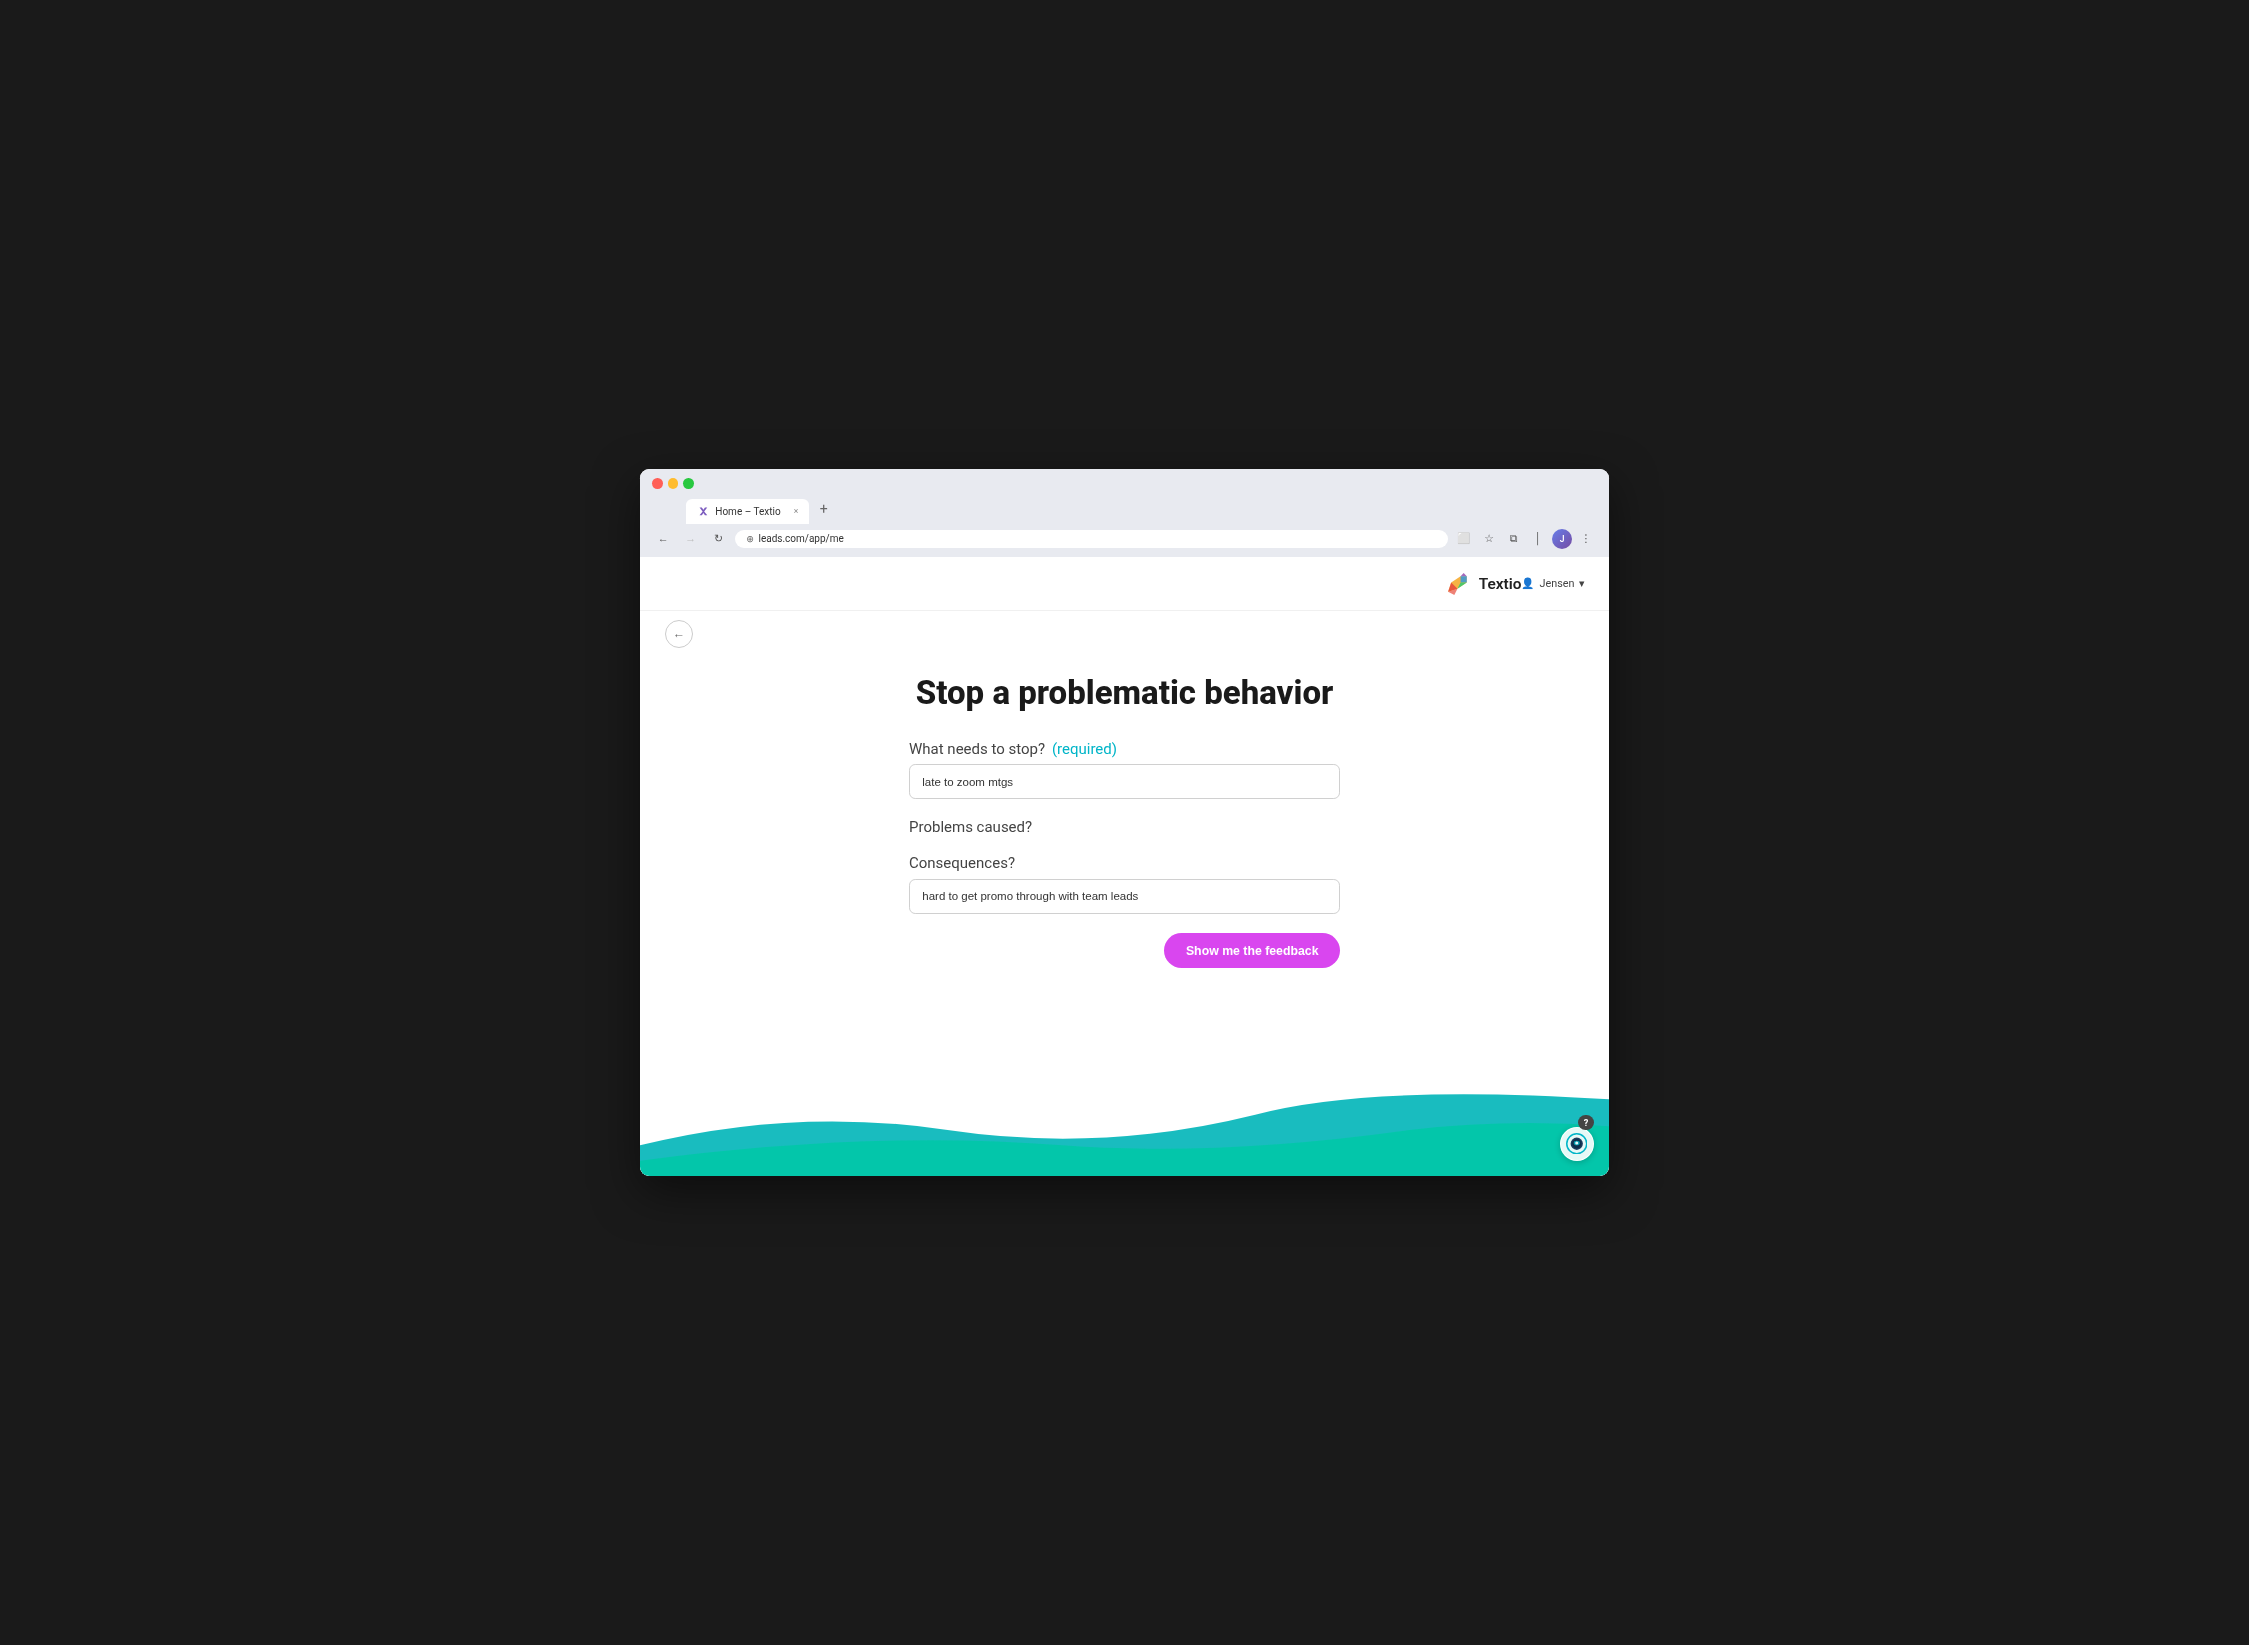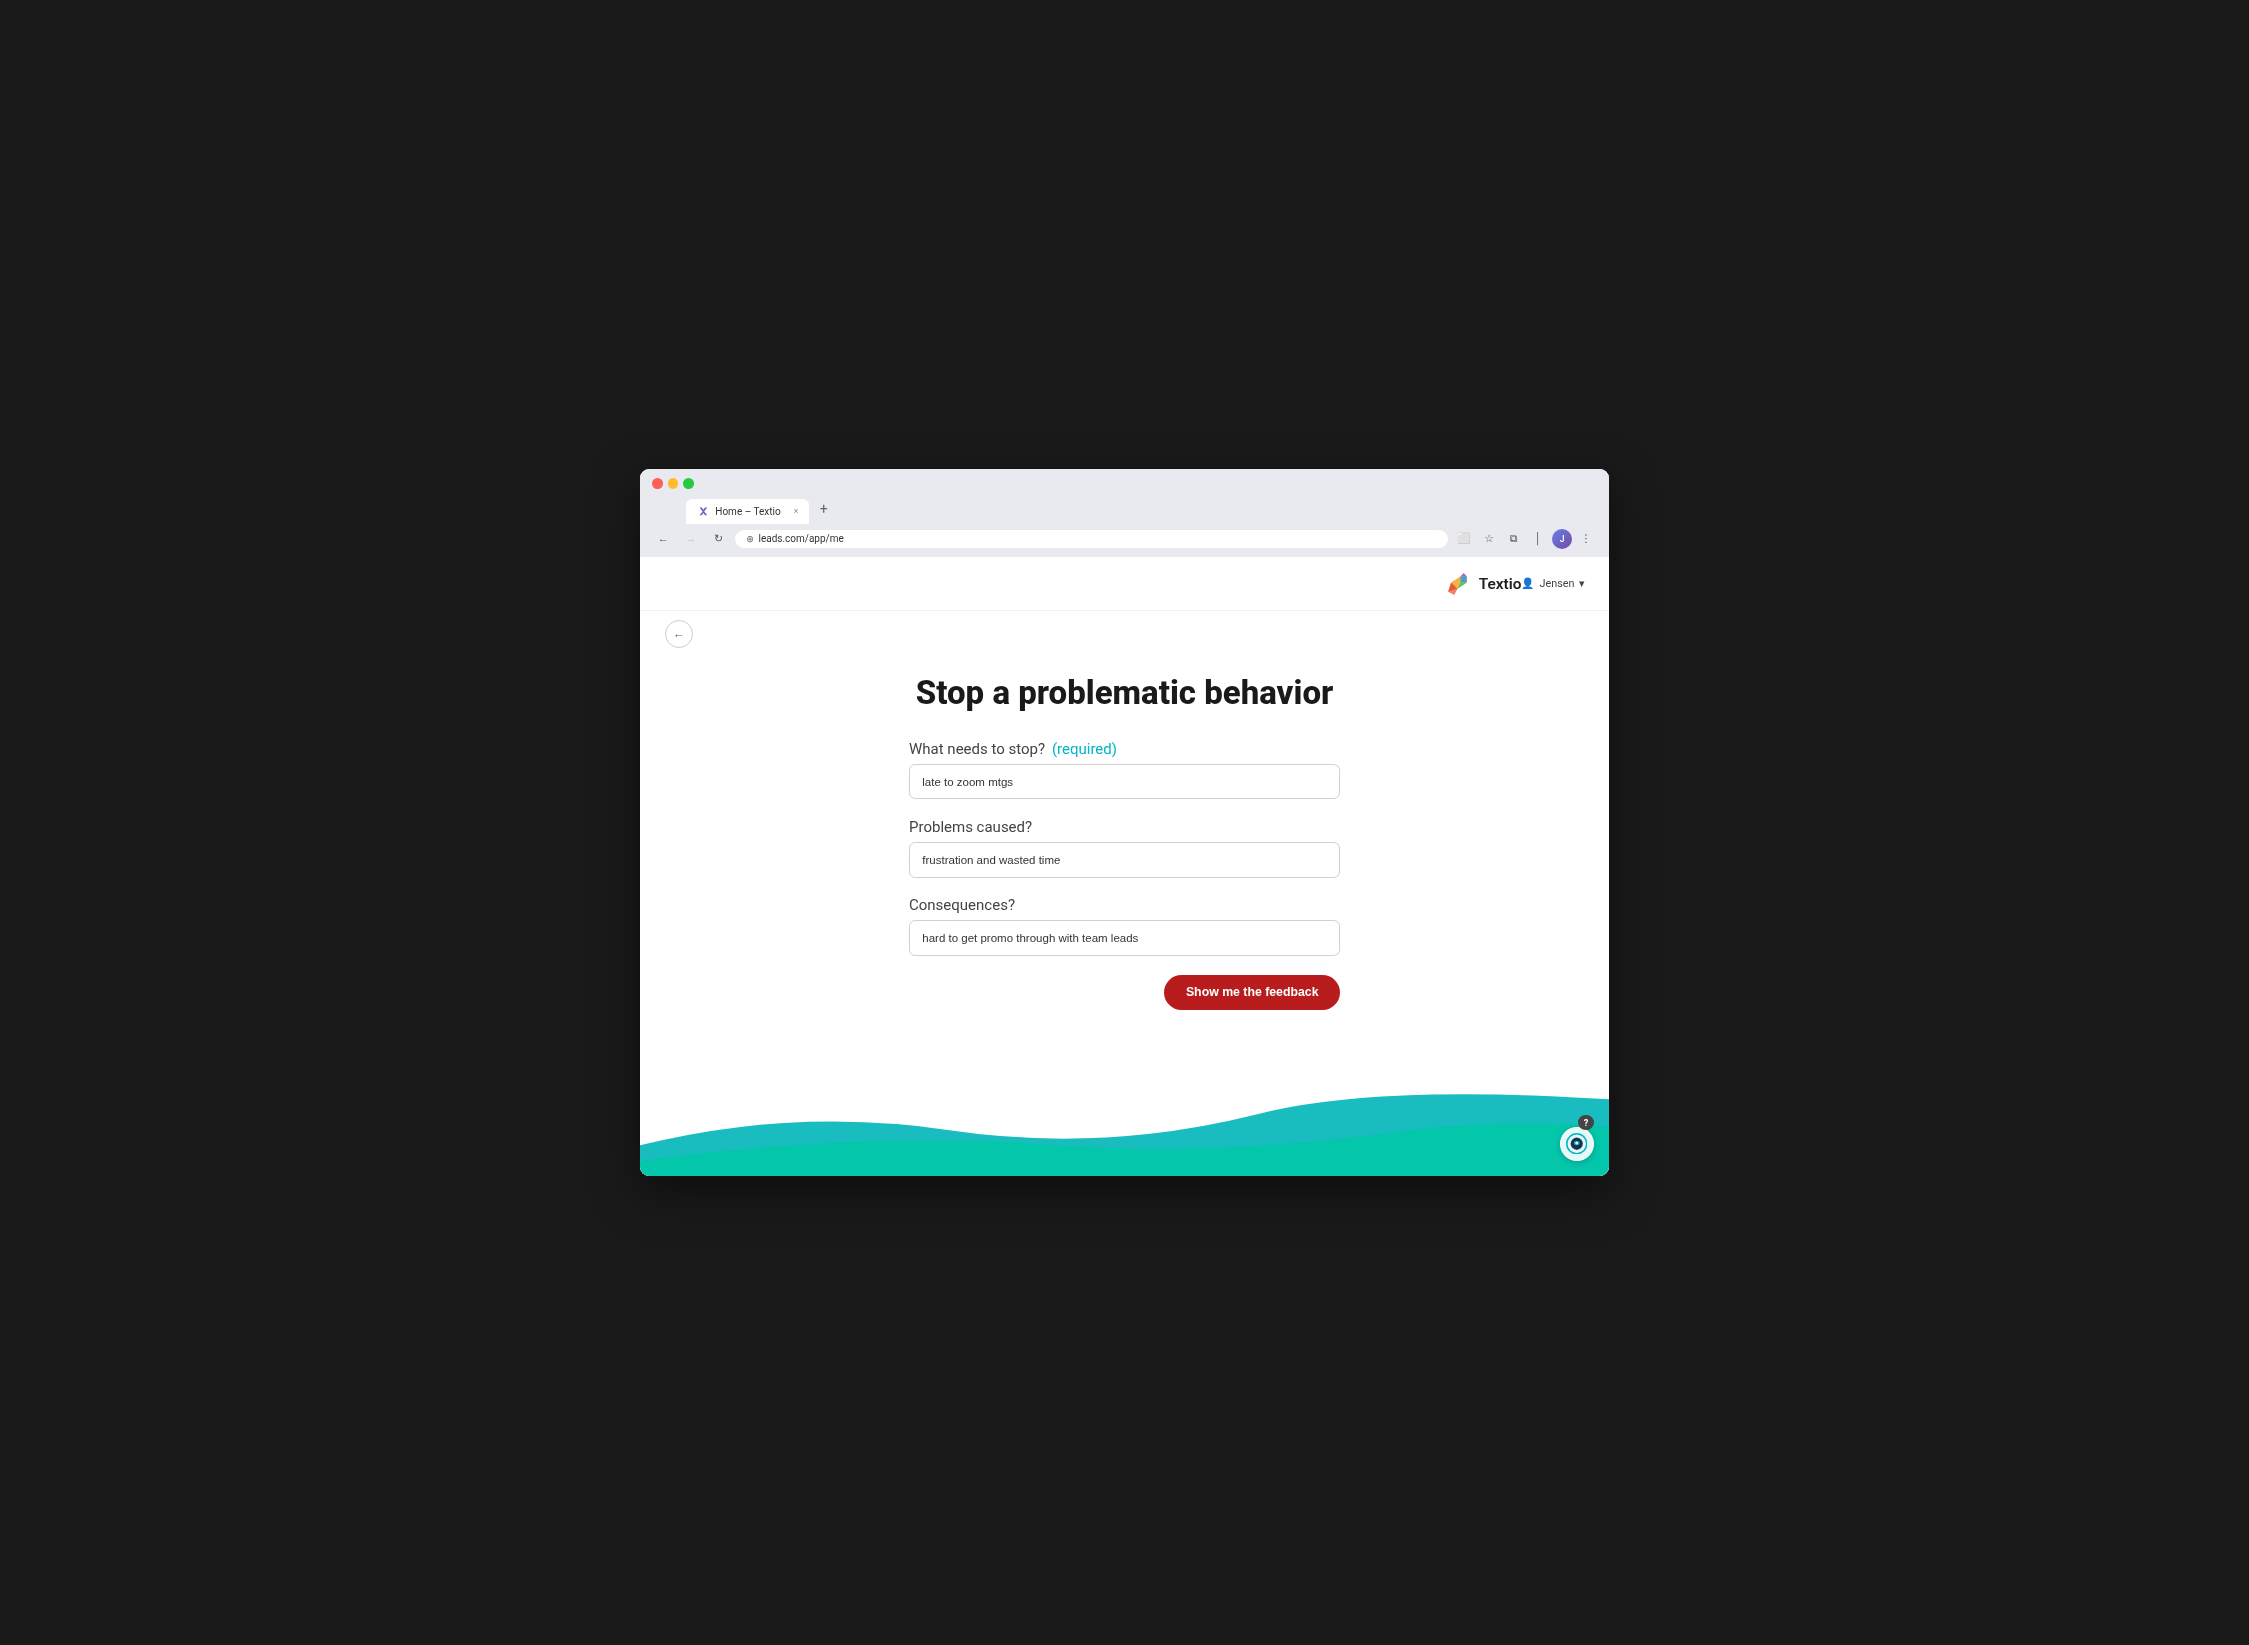--- a/index.html
+++ b/index.html
@@ -283,21 +283,21 @@
       transition: border-color 0.2s;
     }
 
     .submit-row {
       display: flex;
       justify-content: flex-end;
       margin-top: 6.2px;
     }
 
     .submit-btn {
-      background: #b91c1c;
+      background: #d946ef;
       color: white;
       border: none;
       border-radius: 18.5px;
       padding: 10.8px 21.5px;
       font-size: 12.3px;
       font-weight: 600;
       cursor: pointer;
       transition: background 0.2s;
     }
 
@@ -435,21 +435,20 @@
         <div class="form-group">
           <label class="form-label">
             <span>What needs to stop?</span>
             <span class="required">(required)</span>
           </label>
           <input type="text" class="form-input" value="late to zoom mtgs" style="">
         </div>
 
         <div class="form-group">
           <label class="form-label">Problems caused?</label>
-          <input type="text" class="form-input" value="frustration and wasted time" style="">
         </div>
 
 
         <div class="form-group">
           <label class="form-label">Consequences?</label>
           <input type="text" class="form-input" value="hard to get promo through with team leads" style="">
         </div>
 
         <div class="submit-row">
           <button class="submit-btn">Show me the feedback</button>

